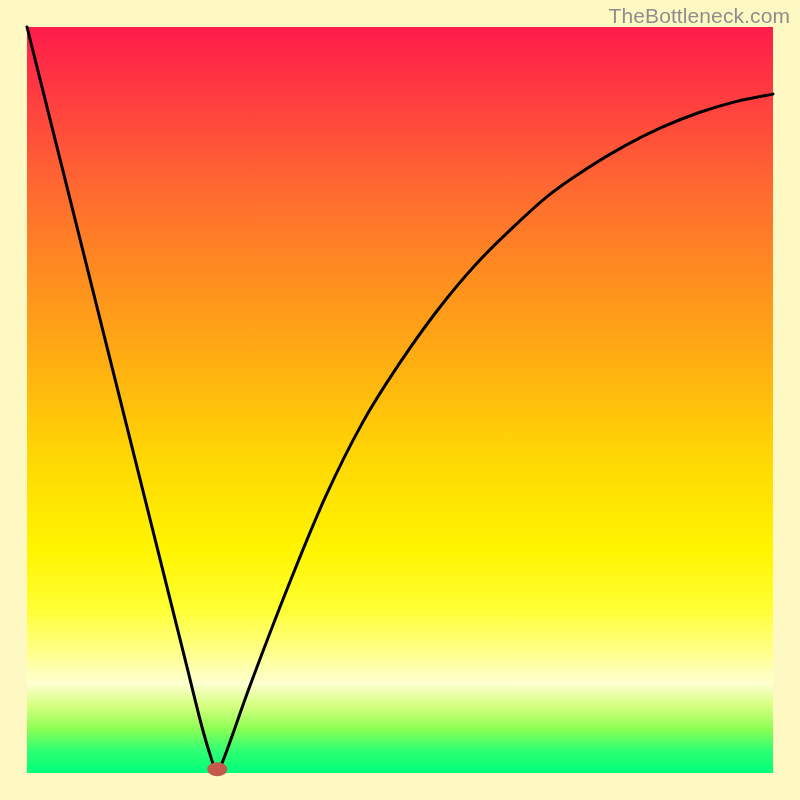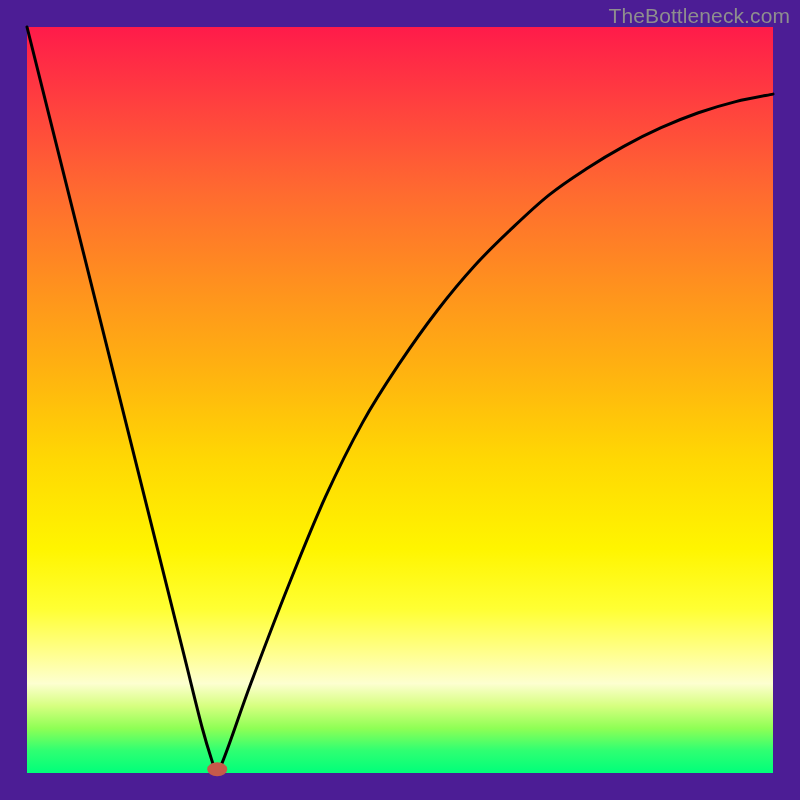--- a/index.html
+++ b/index.html
@@ -9,21 +9,21 @@
     height: 800px;
     background: #000;
     overflow: hidden;
   }
   .frame {
     position: absolute;
     top: 0;
     left: 0;
     width: 800px;
     height: 800px;
-    background: #4c1d95;
+    background: #fef9c3;
   }
   .plot-area {
     position: absolute;
     top: 27px;
     left: 27px;
     width: 746px;
     height: 746px;
     background: linear-gradient(to bottom,
       #ff1b4a 0%,
       #ff3f3f 10%,

